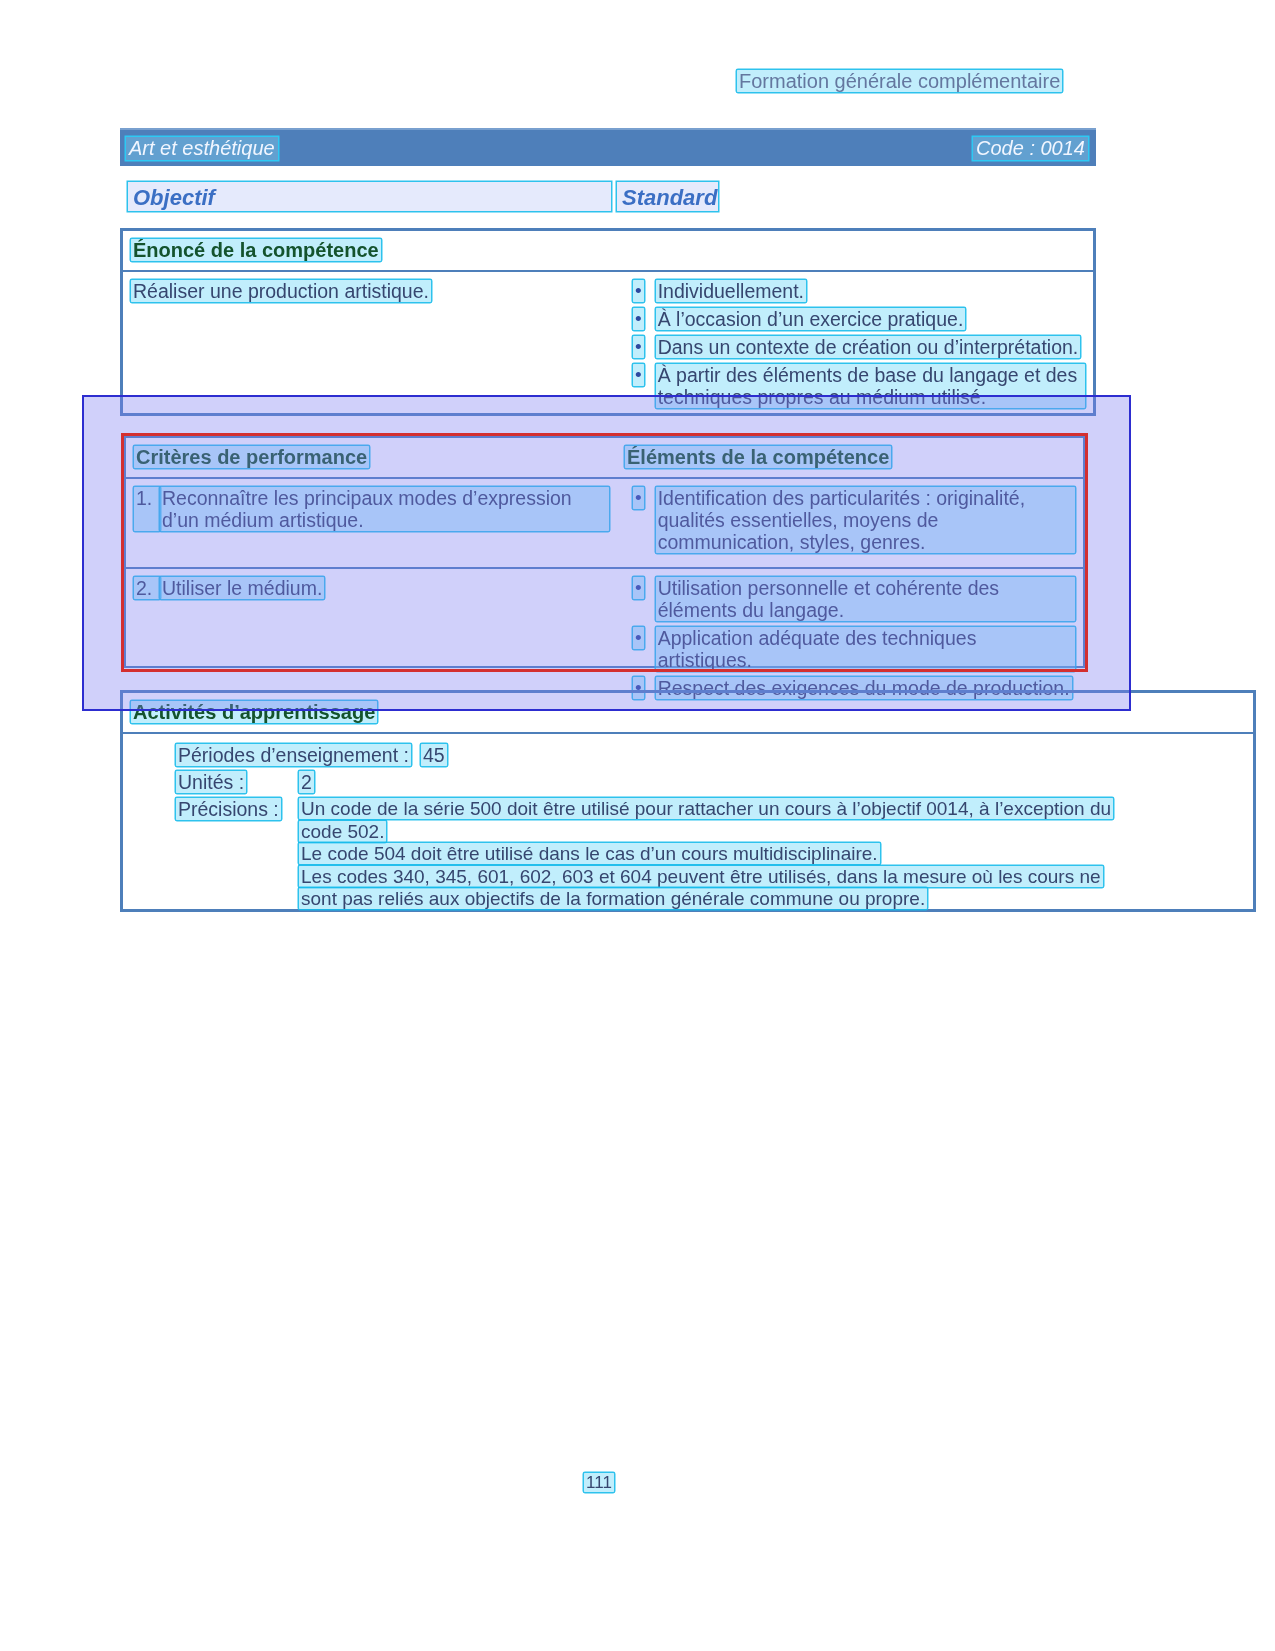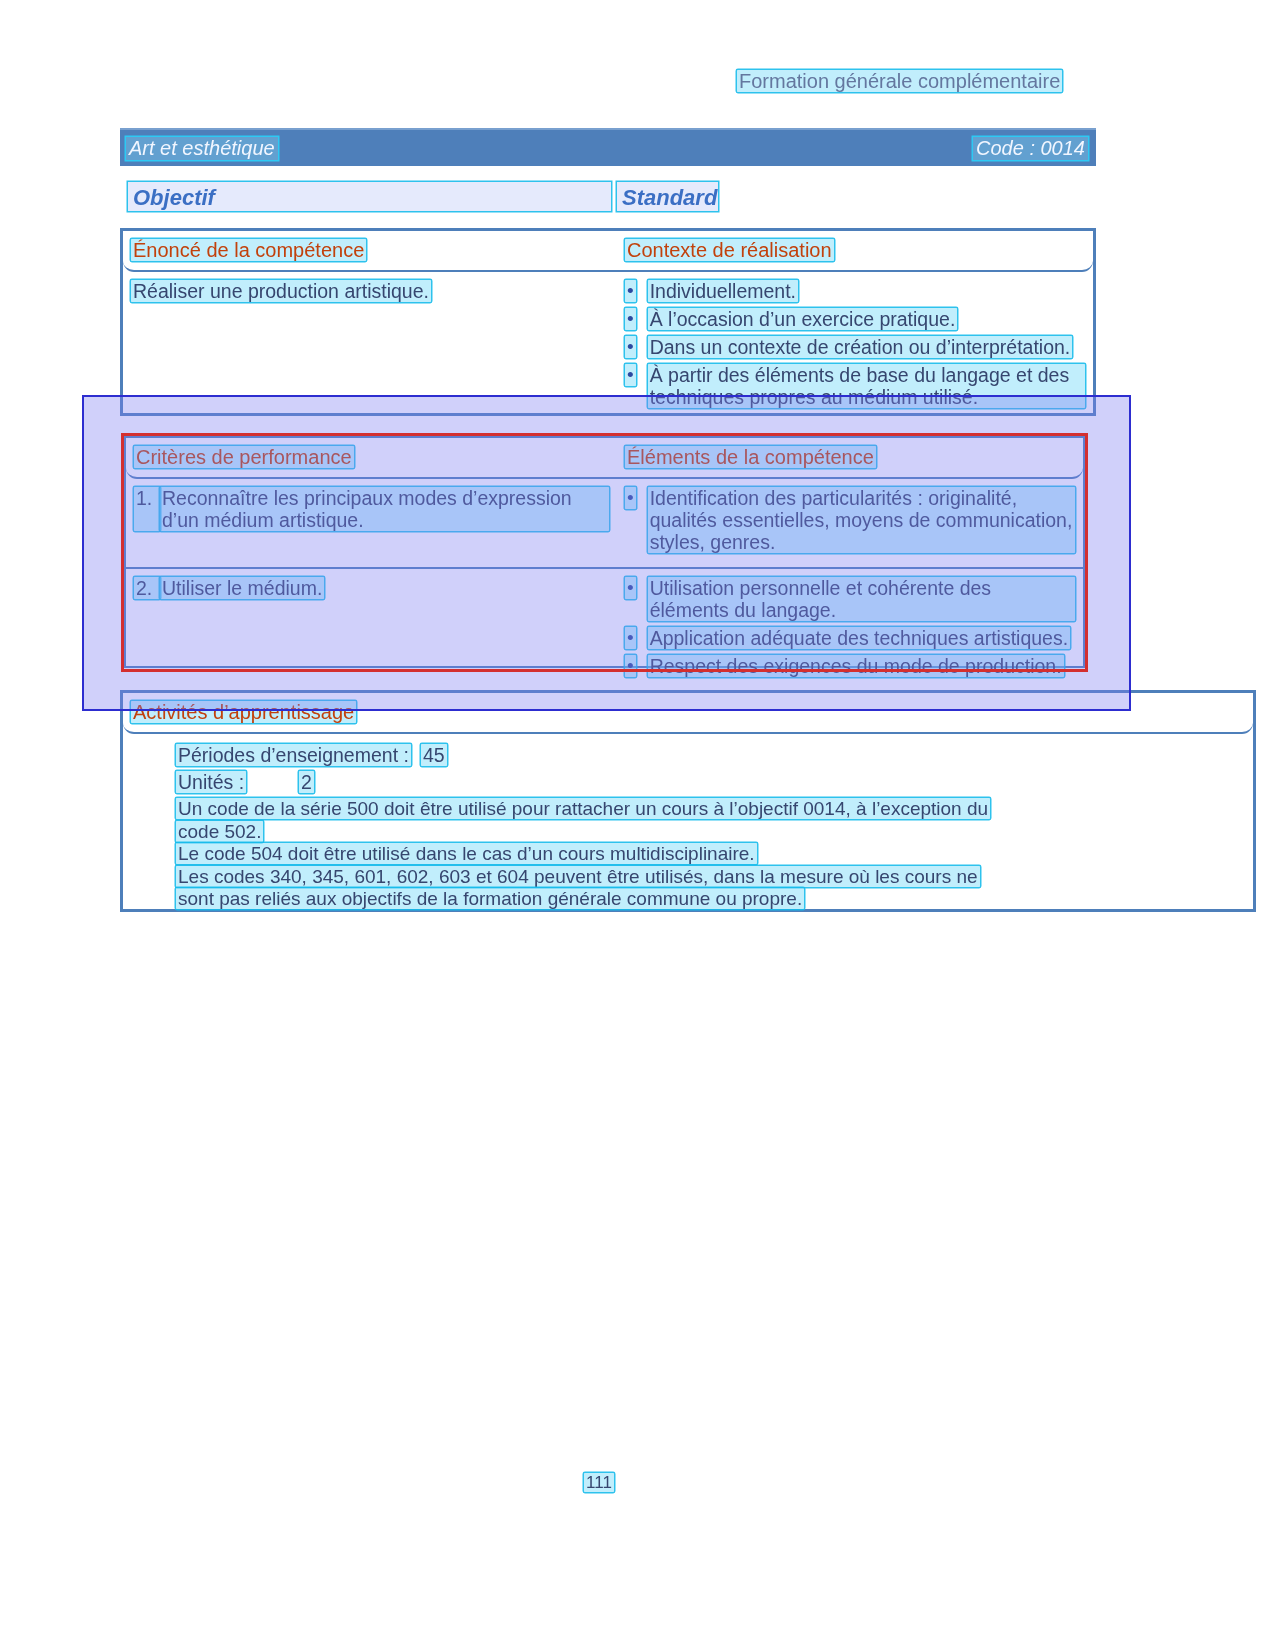--- a/index.html
+++ b/index.html
@@ -35,23 +35,23 @@
   .obj-box {
     position:absolute; top:0; height:29px; display:flex; align-items:flex-end; padding:0 5px;
     background: rgba(208,217,250,0.55);
     box-shadow: 0 0 0 1.5px rgba(23,187,235,0.9);
   }
   .obj-box.wide { left:0; width:483px; }
   .obj-box.std  { left:489px; width:101px; }
 
   .tbl { position:absolute; background:transparent; border:3px solid #4e7fba; }
   .tbl-grid { display:grid; grid-template-columns:494px 1fr; }
-  .tbl-head { border-bottom:2px solid #4e7fba; font-weight:normal; color:#c2410c; font-size:20px;border-radius:11px; }
+  .tbl-head { border-bottom:2px solid #4e7fba; font-weight:bold; color:#14532d; font-size:20px; }
   .cell { padding:8px; }
-  .body-text { font-size:19.5px; line-height:22px; }
+  .body-text { font-size:19.5px; line-height:22px;gap:8px; }
 
   .bullet-row { display:flex; gap:12px; margin-bottom:6px; align-items:flex-start; }
   .bullet-dot { color:#2c49a0; font-size:19px; line-height:22px; }
 
   #tbl-enonce { top:228px; left:120px; width:976px; height:188px; }
   #tbl-enonce .tbl-body { min-height:140px; }
 
   .overlay-purple {
     position:absolute; top:395px; left:82px; width:1049px; height:316px;
     background:rgba(126,126,242,0.36); border:2px solid #2d2dd0;
@@ -101,23 +101,20 @@
     <span class="obj-box std">
       <span>Standard</span>
     </span>
   </div>
 
   <div class="tbl" id="tbl-enonce">
     <div class="tbl-grid tbl-head">
       <div class="cell">
         <span class="hl">Énoncé de la compétence</span>
       </div>
-      <div class="cell">
-        <span class="hl">Contexte de réalisation</span>
-      </div>
     </div>
     <div class="tbl-grid tbl-body body-text">
       <div class="cell">
         <span class="hl">Réaliser une production artistique.</span>
       </div>
       <div class="cell">
         <div class="bullet-row">
           <span class="bullet-dot hl">•</span>
           <span class="hl">Individuellement.</span>
         </div>
@@ -195,20 +192,21 @@
     <div class="act-body">
       <div class="act-row">
         <span class="hl">Périodes d’enseignement :</span>
         <span class="val-after hl">45</span>
       </div>
       <div class="act-row">
         <span class="lbl-fixed"><span class="hl">Unités :</span></span>
         <span class="hl">2</span>
       </div>
       <div class="act-row">
+        <span class="lbl-fixed"><span class="hl">Précisions :</span></span>
         <div class="precisions-block">
           <p><span class="hl">Un code de la série 500 doit être utilisé pour rattacher un cours à l’objectif 0014, à l’exception du code 502.</span></p>
           <p><span class="hl">Le code 504 doit être utilisé dans le cas d’un cours multidisciplinaire.</span></p>
           <p><span class="hl">Les codes 340, 345, 601, 602, 603 et 604 peuvent être utilisés, dans la mesure où les cours ne sont pas reliés aux objectifs de la formation générale commune ou propre.</span></p>
         </div>
       </div>
     </div>
   </div>
 
   <div class="overlay-purple"></div>

